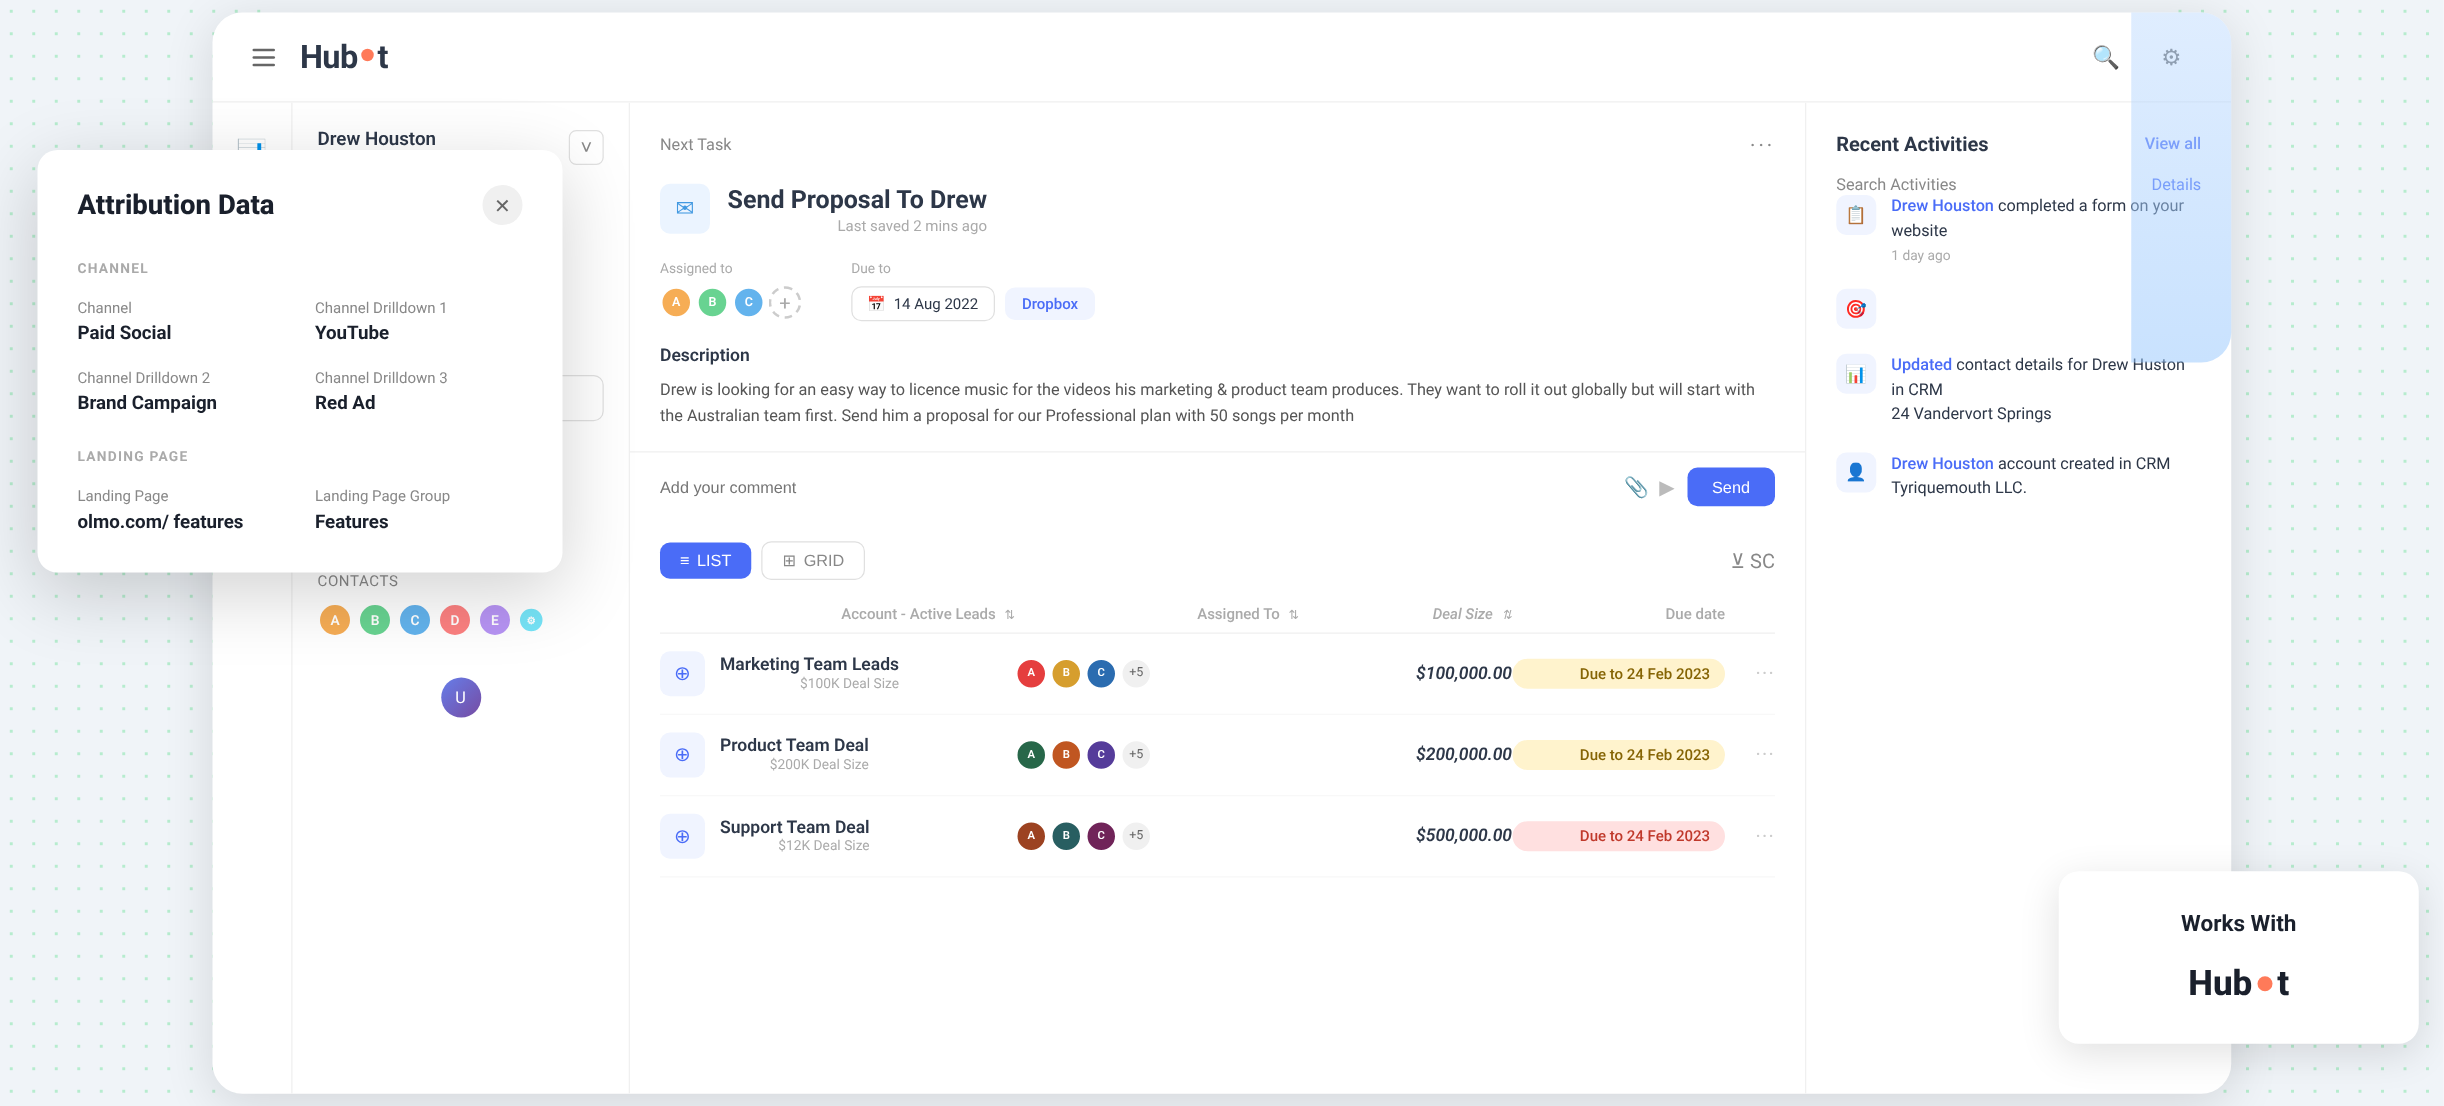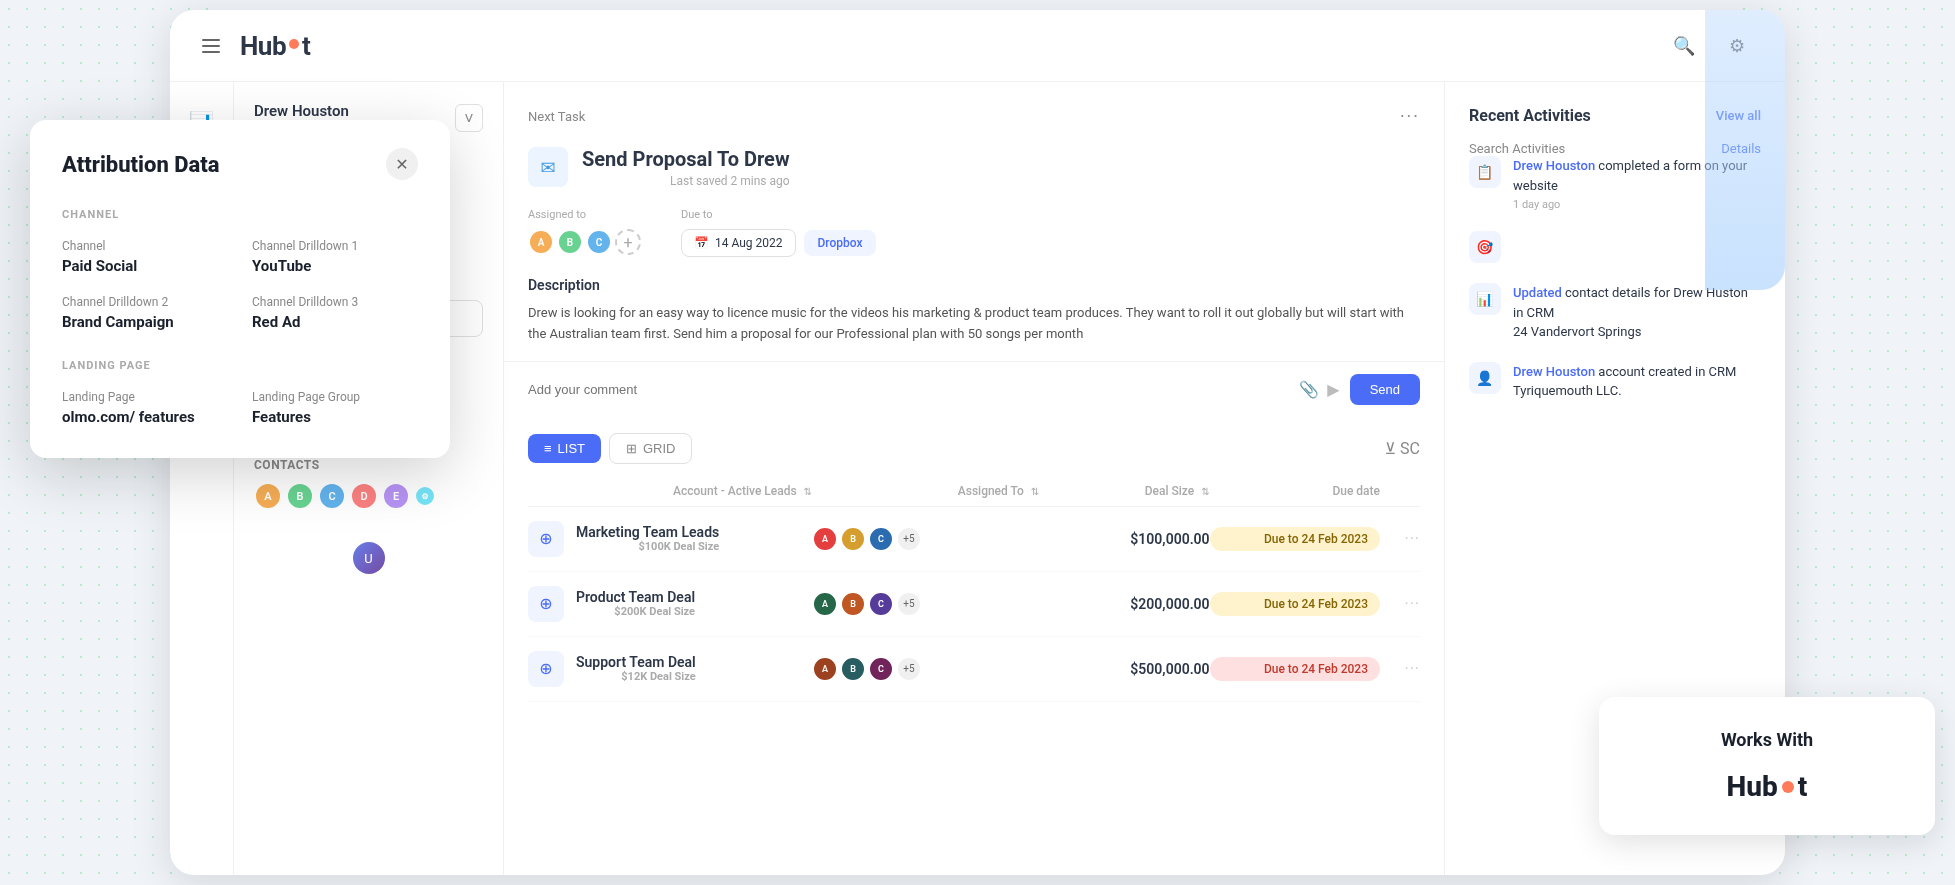--- a/index.html
+++ b/index.html
@@ -224,21 +224,21 @@
     }
     .contact-field-value {
       font-size: 13px;
       color: #2d3748;
     }
     .contacts-section {
       padding: 16px 20px 0;
     }
     .contacts-label {
       font-size: 12px;
-      font-weight: 700;
+      font-weight: 400;
       color: #888;
       text-transform: uppercase;
       letter-spacing: 0.5px;
       margin-bottom: 10px;
     }
     .contact-avatars-row {
       display: flex;
       align-items: center;
       gap: 4px;
     }
@@ -488,21 +488,21 @@
       display: flex;
       align-items: center;
       padding: 8px 0;
       border-bottom: 1px solid #f0f0f0;
       font-size: 12px;
       color: #aaa;
       font-weight: 500;
     }
     .col-account { flex: 2.5; }
     .col-assigned { flex: 2; }
-    .col-deal { flex: 1.5; }
+    .col-deal { flex: 1.5; font-style: italic; }
     .col-due { flex: 1.5; }
     .col-actions { width: 40px; }
     .sort-icon { font-size: 10px; margin-left: 4px; }
     .deal-row {
       display: flex;
       align-items: center;
       padding: 14px 0;
       border-bottom: 1px solid #f8f8f8;
     }
     .deal-icon {
@@ -519,21 +519,20 @@
       flex-shrink: 0;
     }
     .deal-name {
       font-size: 14px;
       font-weight: 600;
       color: #2d3748;
     }
     .deal-sub {
       font-size: 11px;
       color: #aaa;
-      font-weight: bold;
     }
     .deal-avatars {
       display: flex;
       align-items: center;
       gap: 2px;
     }
     .deal-avatar {
       width: 26px;
       height: 26px;
       border-radius: 50%;
@@ -727,21 +726,21 @@
       display: grid;
       grid-template-columns: 1fr 1fr;
       gap: 20px 24px;
     }
 
     
     .works-with-card {
       position: absolute;
       bottom: 50px;
       right: 20px;
-      width: 336px;
+      width: 288px;
       background: #fff;
       border-radius: 16px;
       box-shadow: 0 8px 32px rgba(0,0,0,0.12);
       padding: 32px 24px;
       text-align: center;
       z-index: 100;
     }
     .works-with-title {
       font-size: 18px;
       font-weight: 700;

